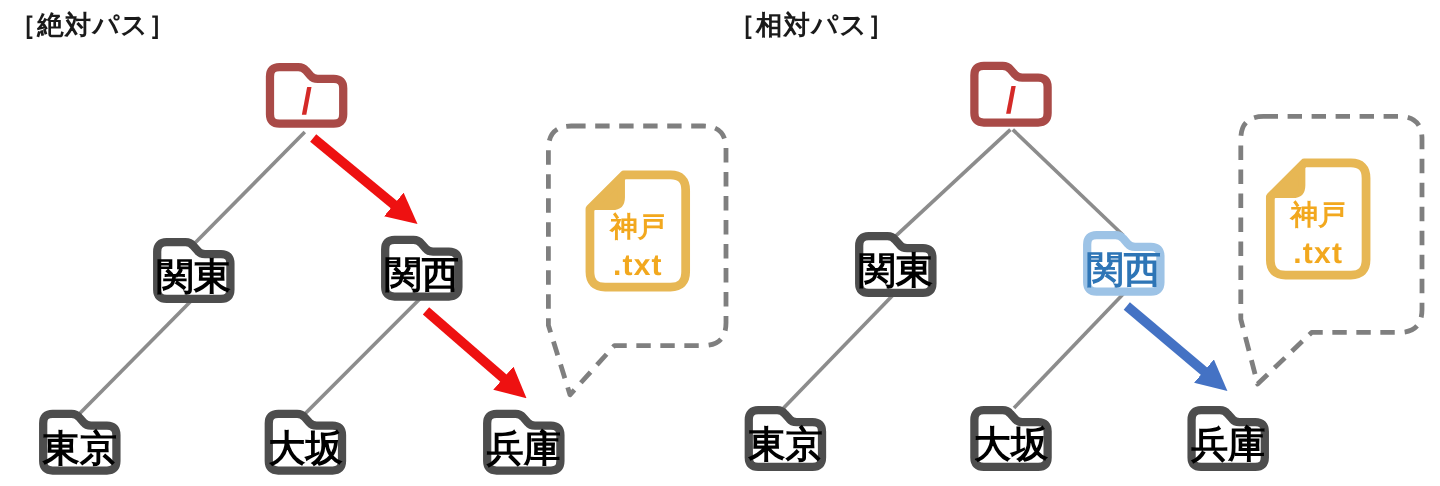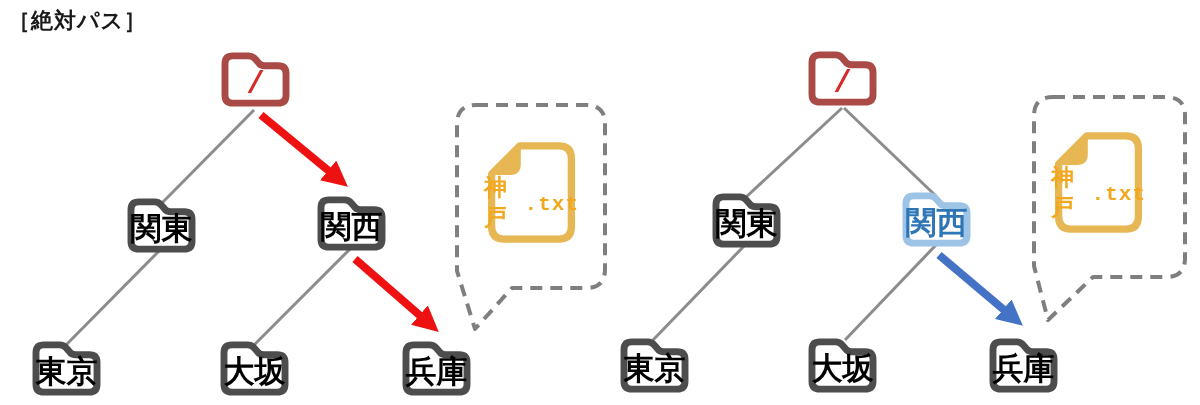--- a/index.html
+++ b/index.html
@@ -1,18 +1,18 @@
 <!DOCTYPE html>
 <html style="--line_gray: #8C8C8C; --folder_gray: #4D4D4D; --folder_label: #000000; --root_border: #A94A47; --root_slash: #D42A28; --arrow_red: #EE1111; --kansai_blue_border: #9DC3E6; --kansai_blue_text: #2E75B6; --arrow_blue: #4472C4; --bubble_gray: #7F7F7F; --file_border: #E7B754; --file_text: #F2A81E; --title_text: #1A1A1A;"><head>
 <meta charset="utf-8">
 <style>
   html,body{margin:0;padding:0;background:#fff;}
   #canvas{
     position:relative;width:1200px;height:405px;background:#fff;overflow:hidden;
-    font-family:Liberation Mono, monospace;
+    font-family:Liberation Sans, sans-serif;
   }
   #wires{position:absolute;left:0;top:0;width:1200px;height:405px;z-index:1;}
   .conn{stroke:var(--line_gray,#8C8C8C);stroke-width:3;}
   .arrow-red{stroke:var(--arrow_red,#EE1111);stroke-width:8;}
   .arrow-blue{stroke:var(--arrow_blue,#4472C4);stroke-width:8;}
   .bubble{fill:#fff;stroke:var(--bubble_gray,#7F7F7F);stroke-width:4;
           stroke-dasharray:12 8;stroke-linejoin:round;}
   .panel-title{
     position:absolute;z-index:3;font-size:22px;font-weight:bold;
     color:var(--title_text,#1A1A1A);letter-spacing:1px;white-space:nowrap;
@@ -28,25 +28,25 @@
   }
   .folder.root .fshape{color:var(--root_border,#A94A47);}
   .folder.root .flabel{font-size:31px;color:var(--root_slash,#D42A28);}
   .folder.blue .fshape{color:var(--kansai_blue_border,#9DC3E6);}
   .folder.blue .flabel{color:var(--kansai_blue_text,#2E75B6);}
   .file{position:absolute;width:95px;height:107px;z-index:3;}
   .file .fishape{position:absolute;left:0;top:0;width:100%;height:100%;}
   .file .doc-outline{fill:#fff;stroke:var(--file_border,#E7B754);stroke-width:7.5;stroke-linejoin:round;}
   .file .doc-fold{fill:var(--file_border,#E7B754);stroke:var(--file_border,#E7B754);stroke-width:6;stroke-linejoin:round;}
   .file .ftext{
-    position:absolute;left:0;right:0;top:36px;display:flex;flex-direction:row;
+    position:absolute;left:0;right:0;top:36px;display:flex;flex-direction:column;
     align-items:center;font-weight:bold;color:var(--file_text,#F2A81E);line-height:1.3;
   }
   .file .ftext .l1{font-size:23px;}
-  .file .ftext .l2{font-size:21px;letter-spacing:1px;}
+  .file .ftext .l2{font-size:25px;letter-spacing:1px;}
 </style>
 </head>
 <body>
 
 <div id="canvas">
 
   <svg id="wires" viewBox="0 0 1200 405" xmlns="http://www.w3.org/2000/svg">
     <defs>
       <marker id="mRed" viewBox="0 0 10 10" refX="6.5" refY="5" markerWidth="3.2" markerHeight="3.2" orient="auto">
         <path d="M0 0 L10 5 L0 10 Z" style="fill:var(--arrow_red,#EE1111)"></path>
@@ -68,20 +68,21 @@
     <line class="conn" x1="745" y1="245" x2="653" y2="340"></line>
     <line class="conn" x1="936" y1="245" x2="845" y2="340"></line>
 
     <line class="arrow-red" x1="261" y1="115" x2="341" y2="181" marker-end="url(#mRed)"></line>
     <line class="arrow-red" x1="355" y1="259" x2="432" y2="326" marker-end="url(#mRed)"></line>
 
     <line class="arrow-blue" x1="939" y1="255" x2="1016" y2="320" marker-end="url(#mBlue)"></line>
   </svg>
 
   <div class="panel-title" style="left:8px;top:6px">［絶対パス］</div>
+  <div class="panel-title" style="left:607px;top:6px">［相対パス］</div>
 
   <div class="folder root" style="left:218px;top:47px">
     <svg class="fshape" viewBox="0 0 76 64">
       <path class="fpath" d="M7 17 Q7 9 15 9 L31 9 Q35 9 37.5 12 L41.5 16.5 Q43.5 19 47.5 19 L61 19 Q69 19 69 27 L69 49 Q69 57 61 57 L15 57 Q7 57 7 49 Z"></path>
     </svg>
     <span class="flabel">/</span>
   </div>
 
   <div class="folder" style="left:124px;top:193px">
     <svg class="fshape" viewBox="0 0 76 64">

